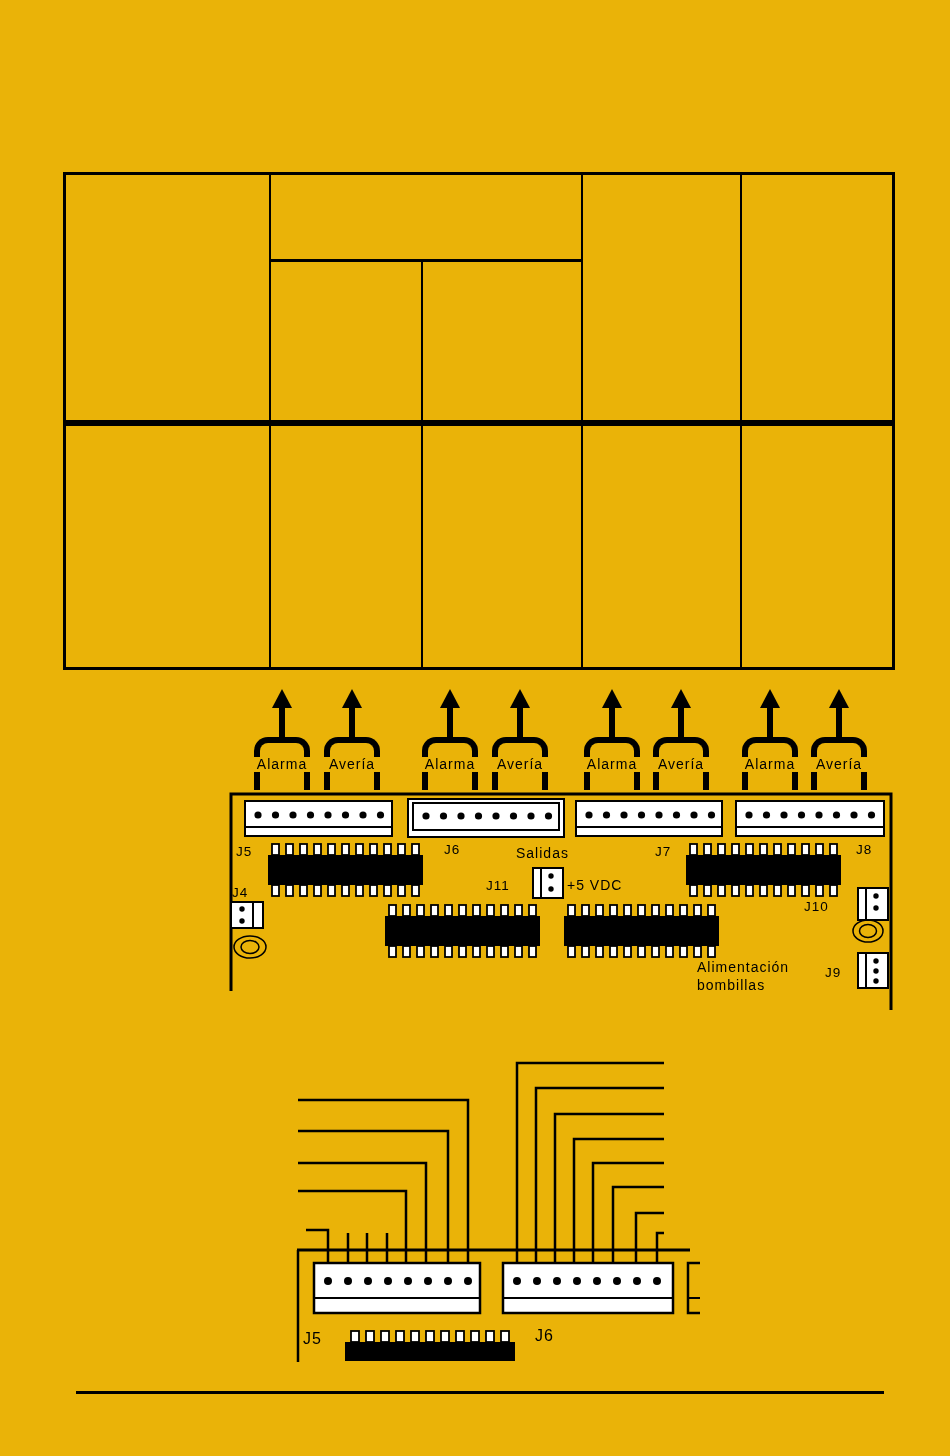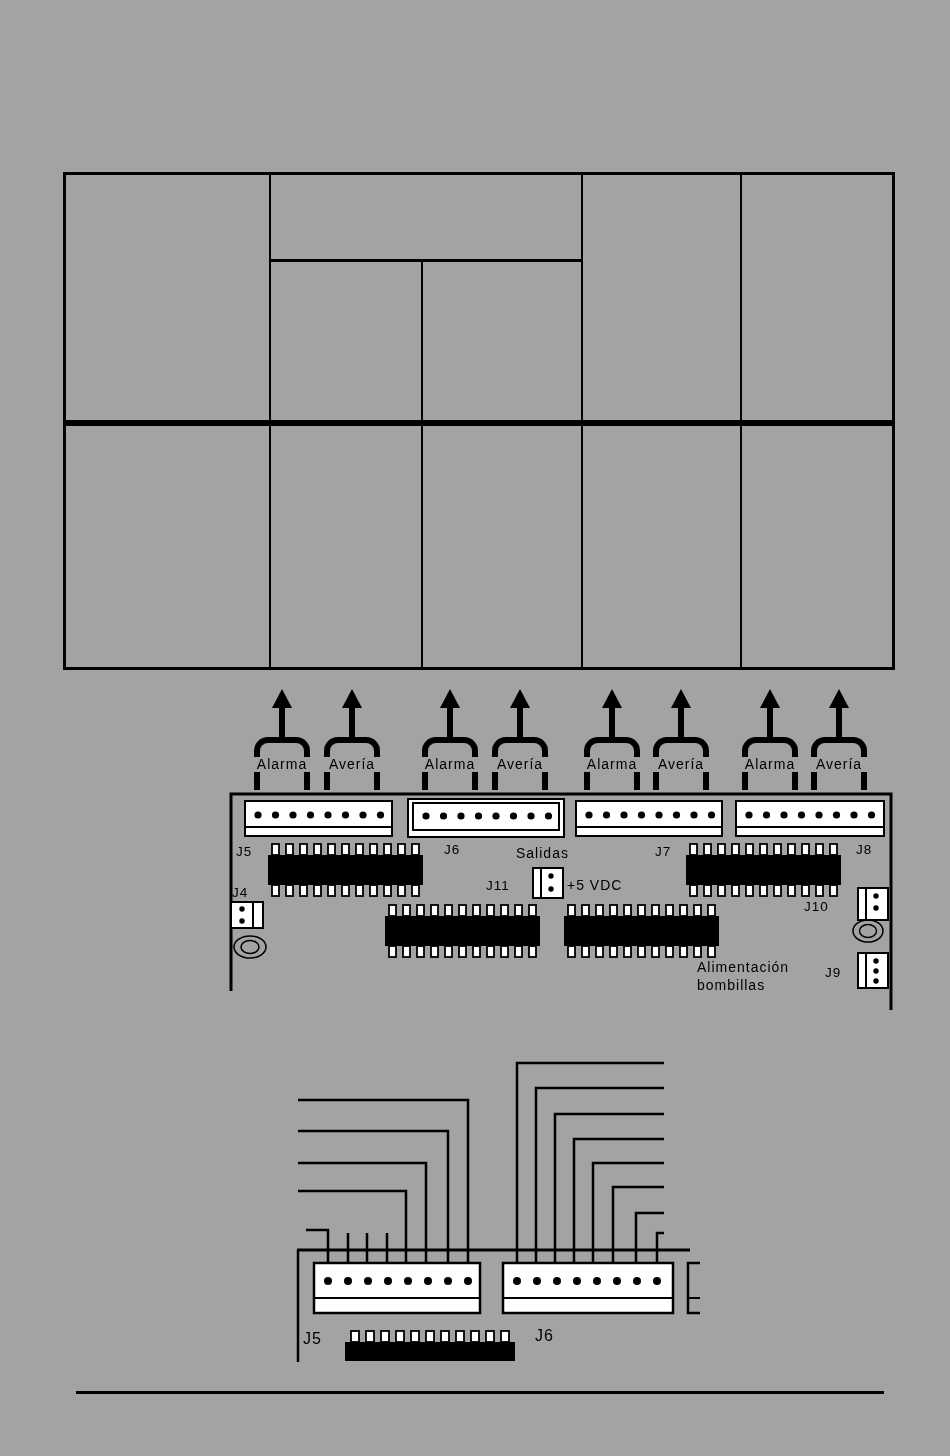--- a/index.html
+++ b/index.html
@@ -1,19 +1,19 @@
 <!DOCTYPE html>
 <html><head>
 <meta charset="utf-8">
 <style>
   * { margin:0; padding:0; box-sizing:border-box; }
   html,body { background:#e9e9e9; }
   body { font-family:"Liberation Sans", sans-serif; }
   .page {
-    position:relative; width:950px; height:1456px; background:#a3a3a3;
+    position:relative; width:950px; height:1456px; background:#eab308;
     margin:0 auto; overflow:hidden; color:#000;
   }
   
   .tbl { position:absolute; left:63px; top:172px; width:832px; height:498px; border:3px solid #000; }
   .vline { position:absolute; width:2px; background:#000; }
   .hline { position:absolute; background:#000; }
   
   .agrp  { position:absolute; top:689px; width:56px; height:102px; }
   .ahead { position:absolute; top:0; left:50%; margin-left:-10px; width:0; height:0;
            border-left:10px solid transparent; border-right:10px solid transparent;

